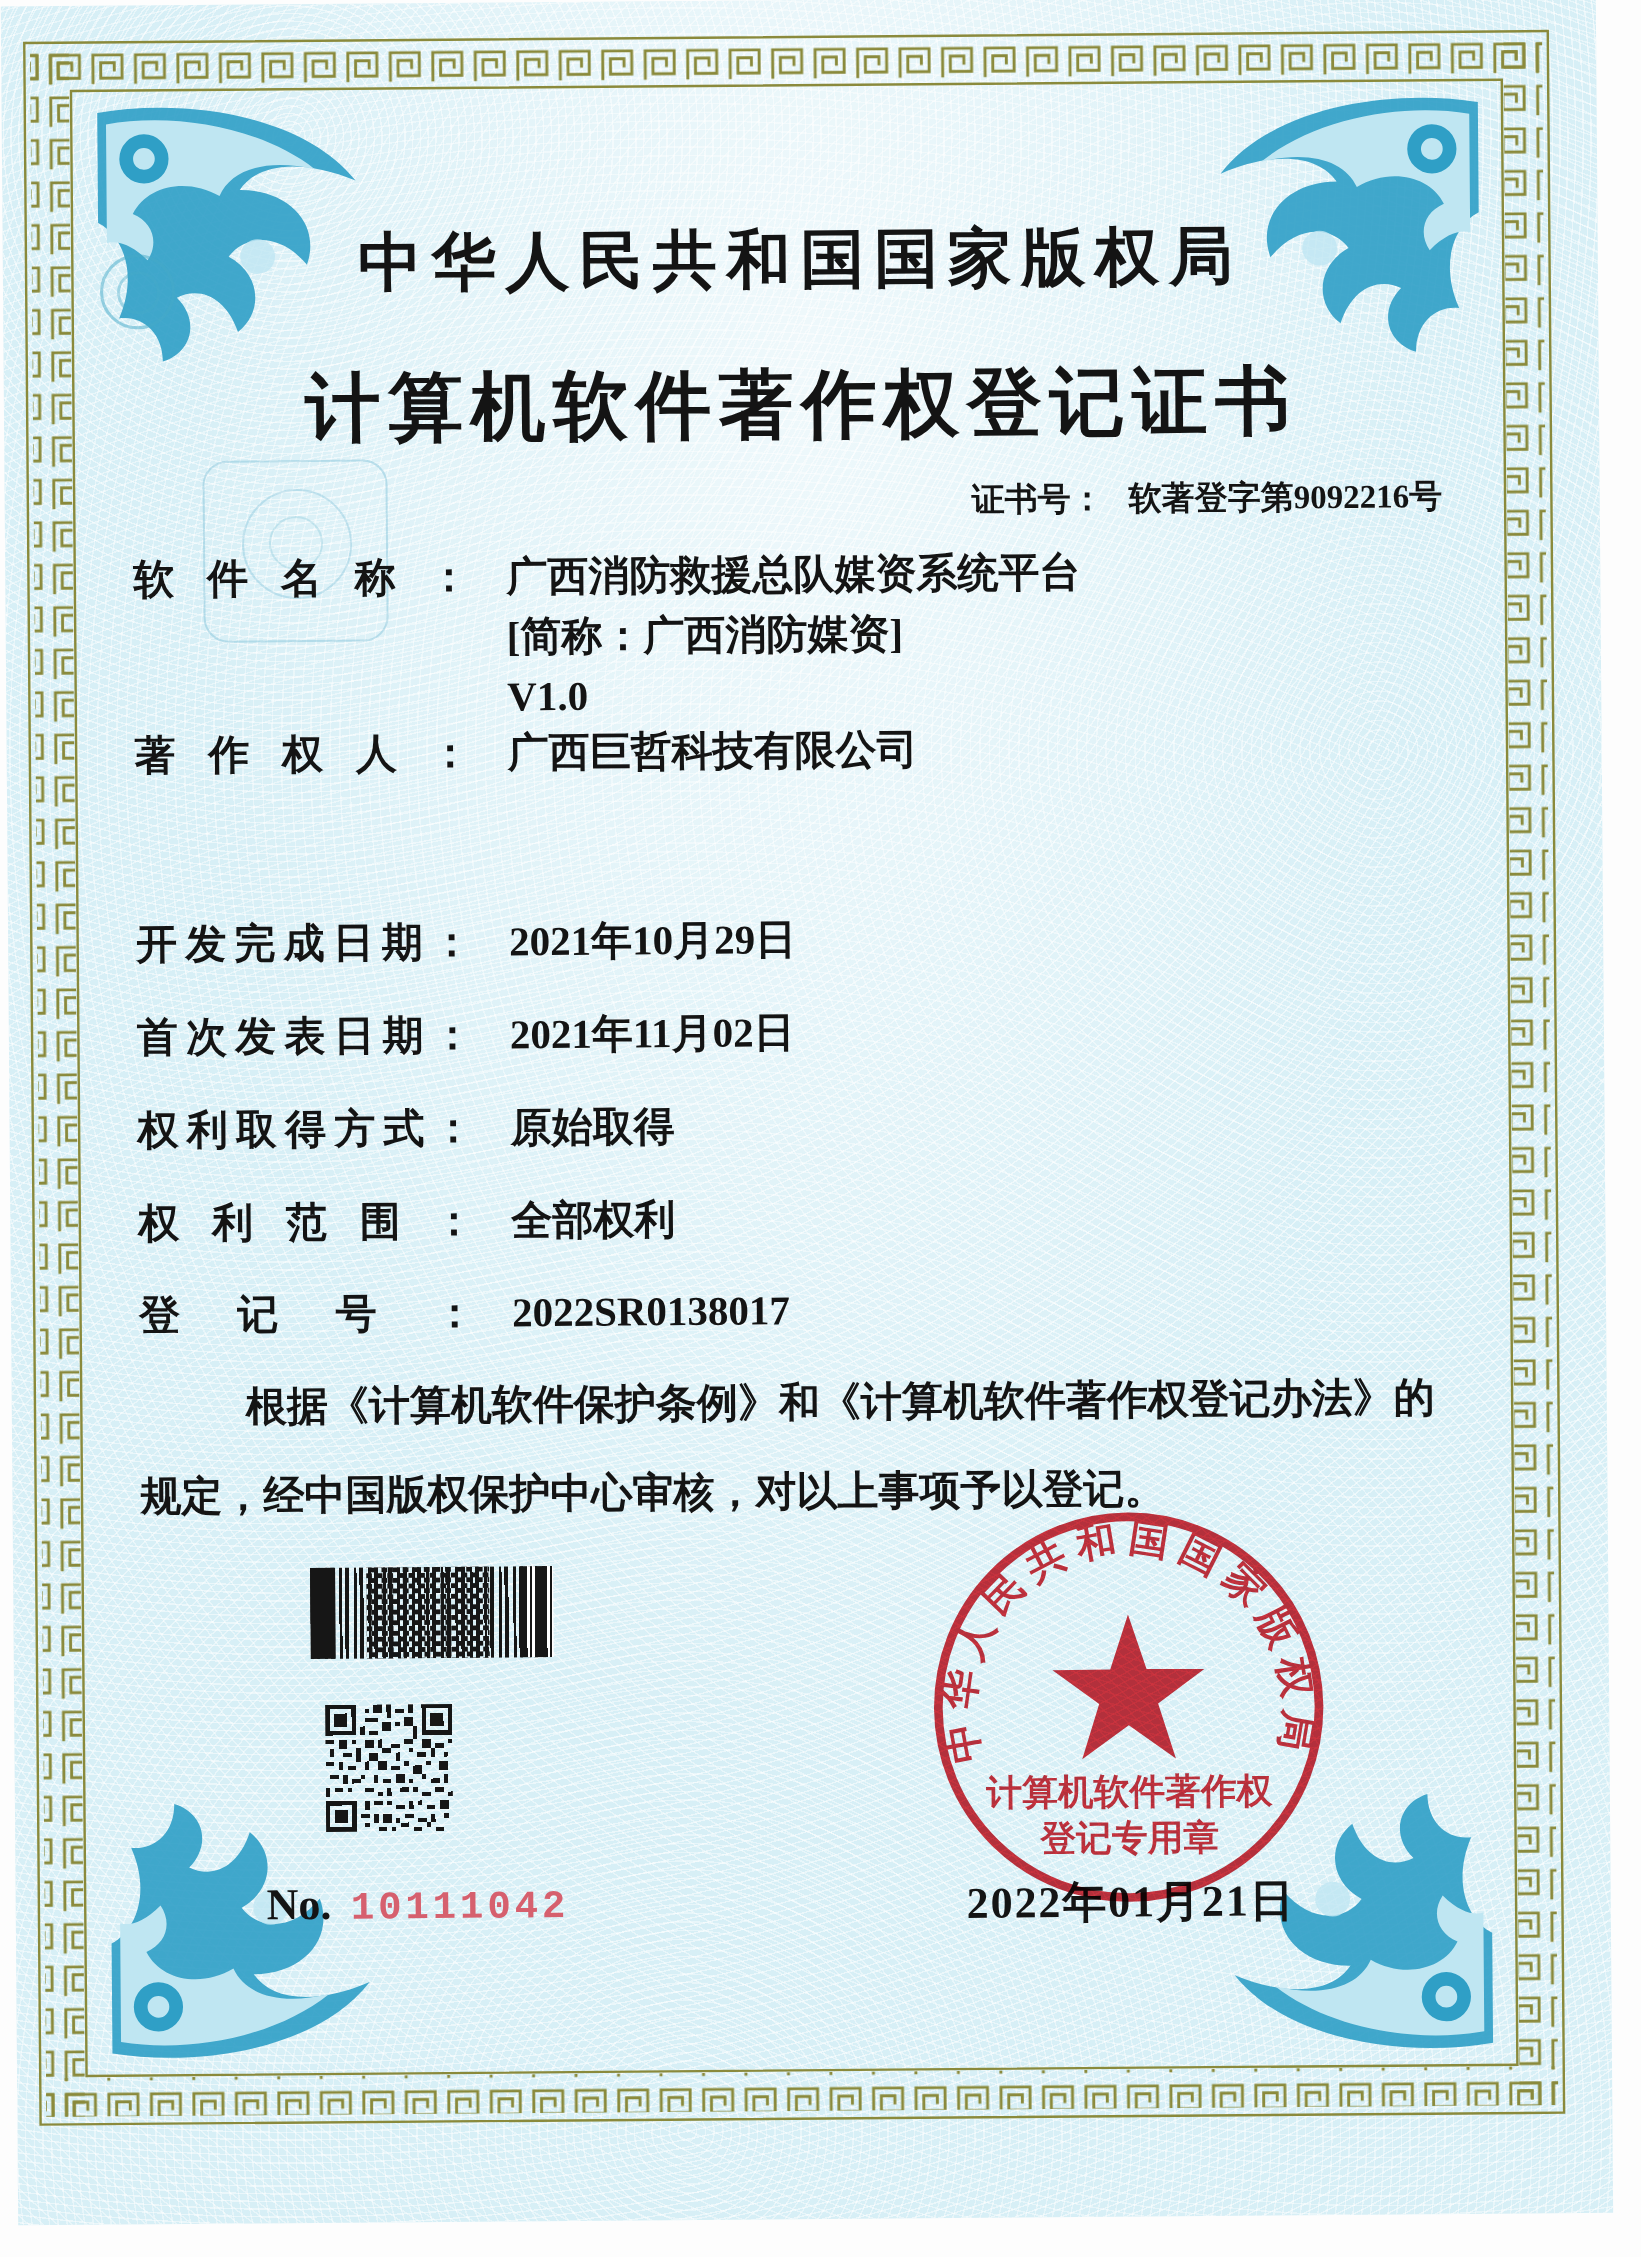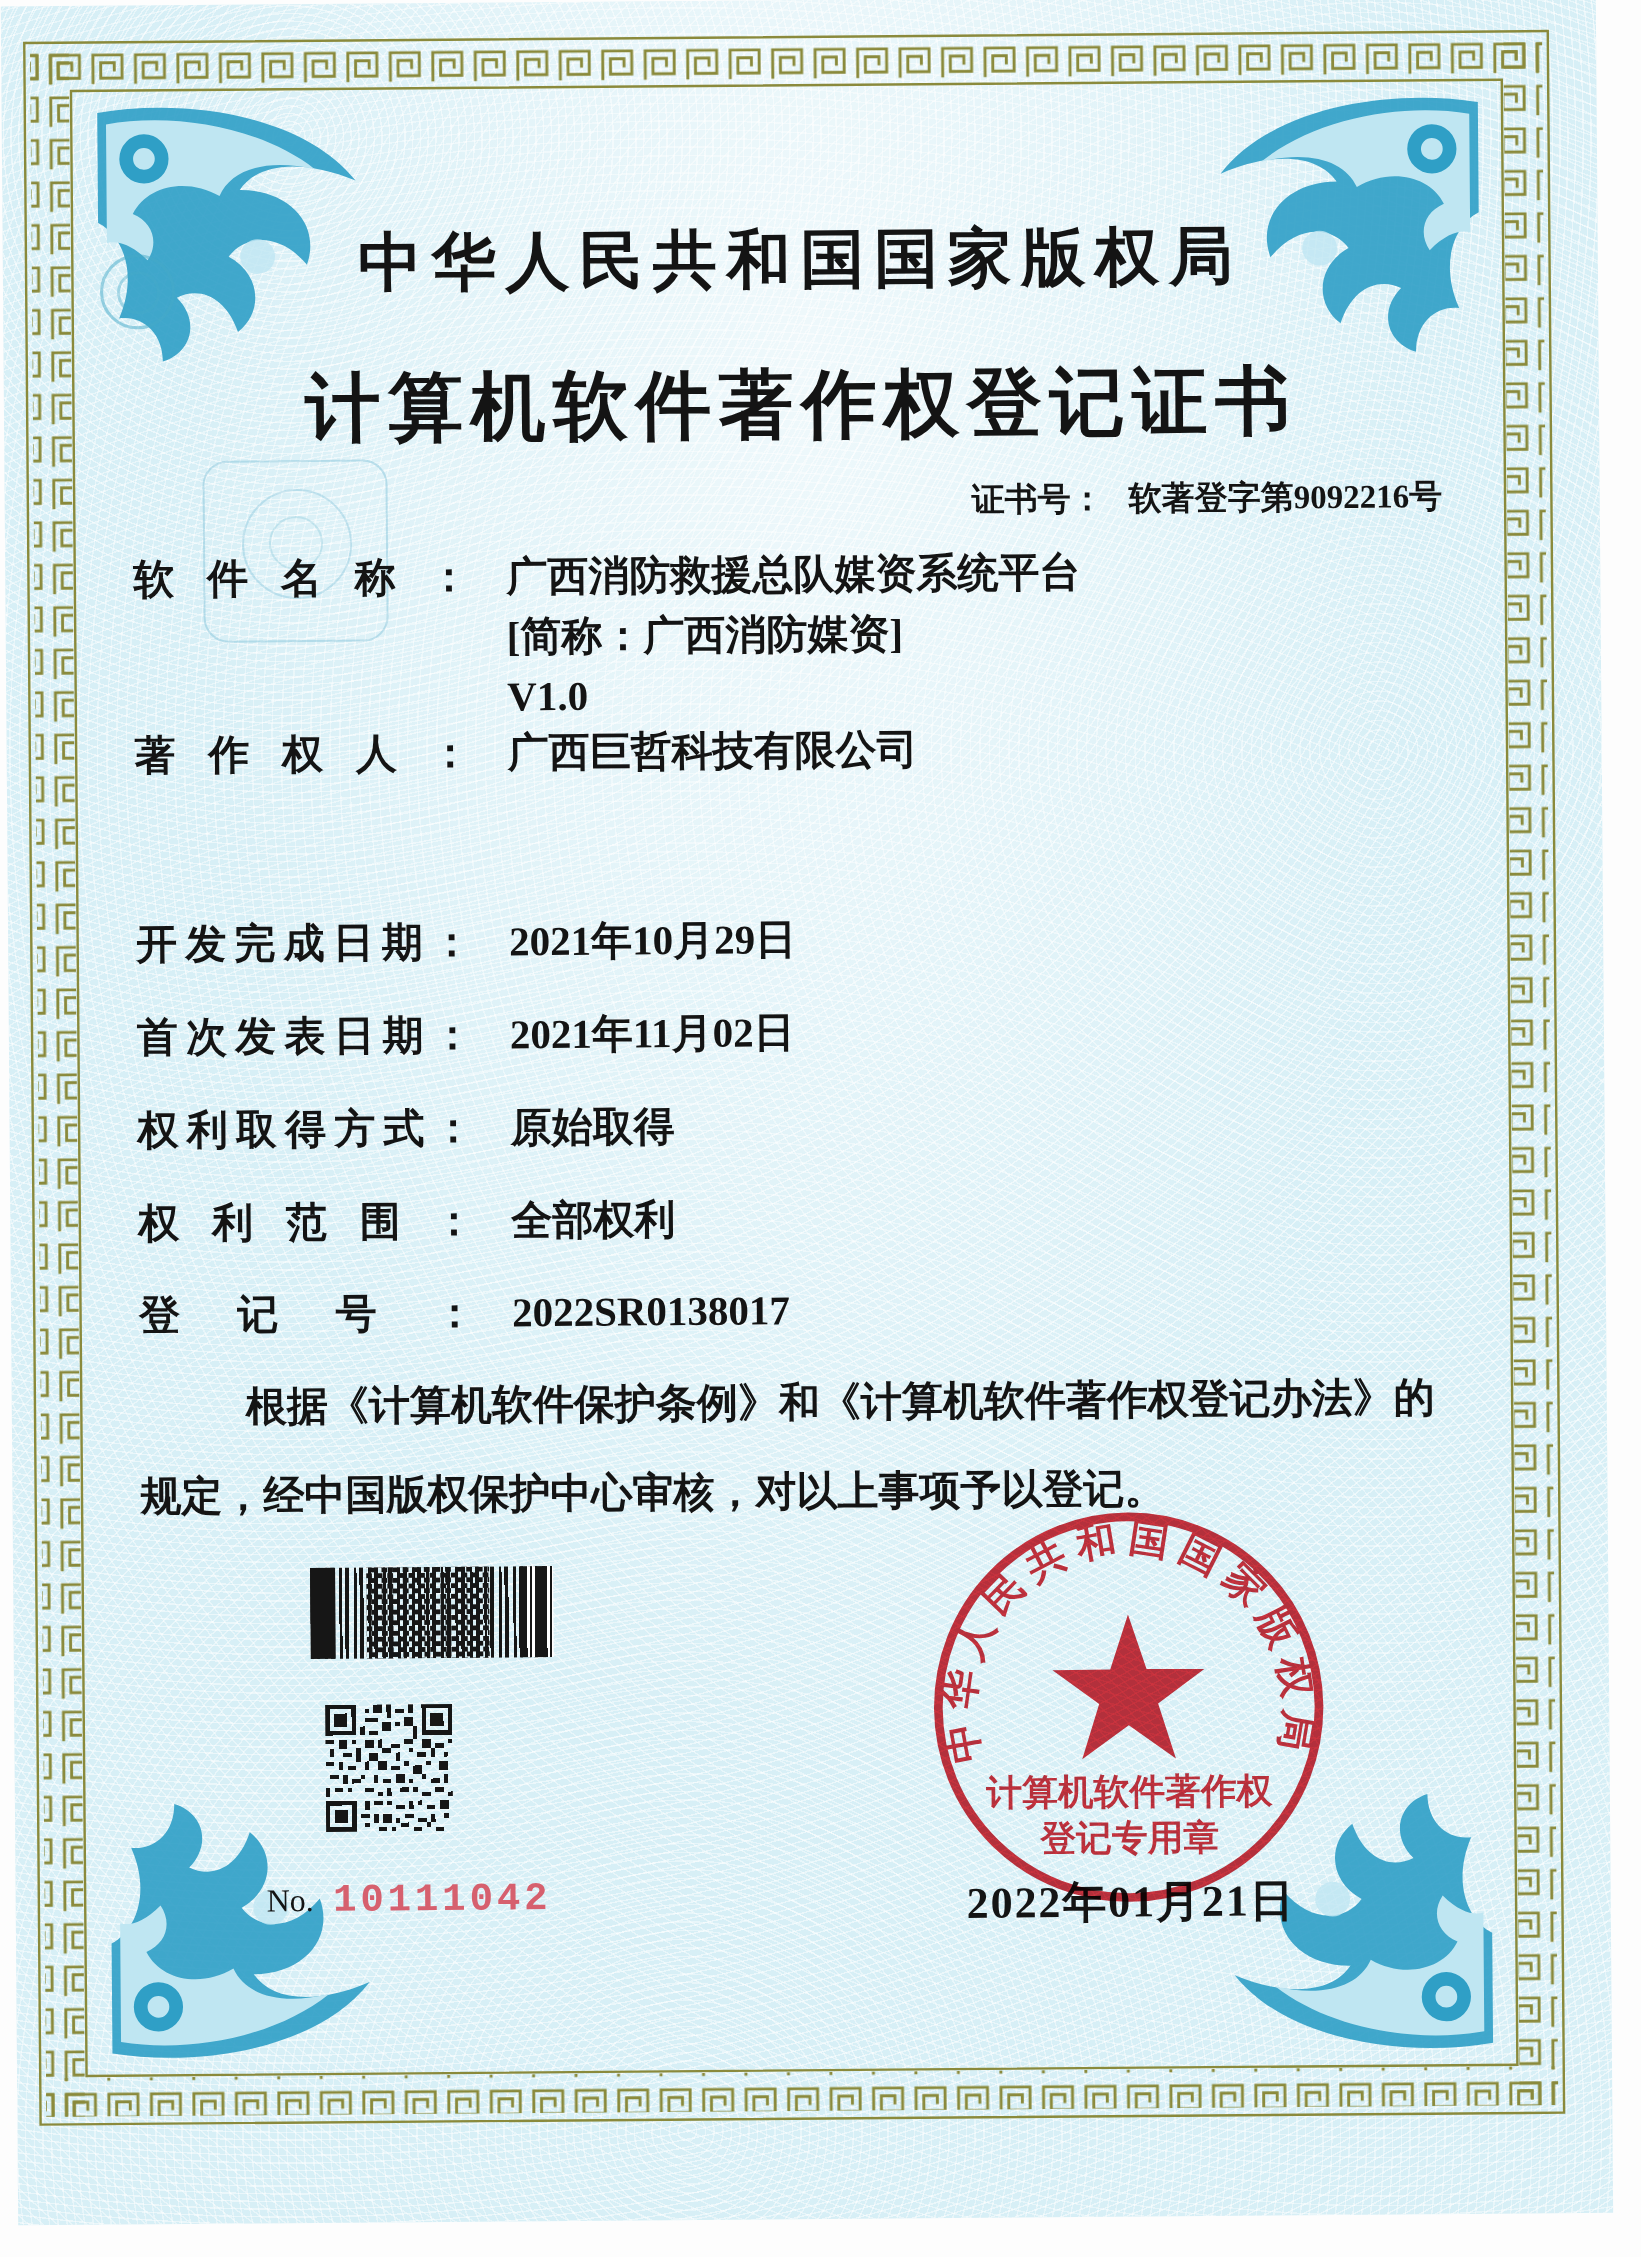--- a/index.html
+++ b/index.html
@@ -57,21 +57,21 @@
     background:repeating-linear-gradient(90deg,#161616 0 6.8px,#fff 6.8px 9.7px,#161616 9.7px 11.6px,#fff 11.6px 14.5px,#161616 14.5px 20px);}
   .barcode .noise{position:absolute;left:56px;right:64px;top:0;bottom:0;
     background:repeating-conic-gradient(#161616 0% 25%, rgba(255,255,255,.0) 0% 50%);
     background-size:10.6px 10.6px;}
 
   .qr{position:absolute;left:311px;top:1701px;width:127px;height:127px;z-index:2;}
   .qr svg{width:100%;height:100%;shape-rendering:crispEdges;}
   .qr-dark{fill:#161616;}
 
   .serial{position:absolute;left:251px;top:1875px;z-index:2;white-space:nowrap;}
-  .serial .lbl{font-size:32px;font-weight:normal;}
+  .serial .lbl{font-size:44px;font-weight:bold;}
   .serial .num{font-family:"Liberation Mono","DejaVu Sans Mono",monospace;
     font-size:39px;color:var(--serial-red);letter-spacing:3.9px;margin-left:19.3px;font-weight:bold;}
   .issue-date{position:absolute;left:951px;top:1875px;z-index:2;
     font-size:44px;font-weight:bold;letter-spacing:1.9px;}
 
   .seal{position:absolute;left:901px;top:1499px;width:427px;height:427px;z-index:3;
     mix-blend-mode:multiply;opacity:.93;}
   .seal-ring{fill:none;stroke:var(--seal-red);stroke-width:9px;}
   .seal-text{fill:var(--seal-red);font-weight:bold;}
   .seal-star{fill:var(--seal-red);}

